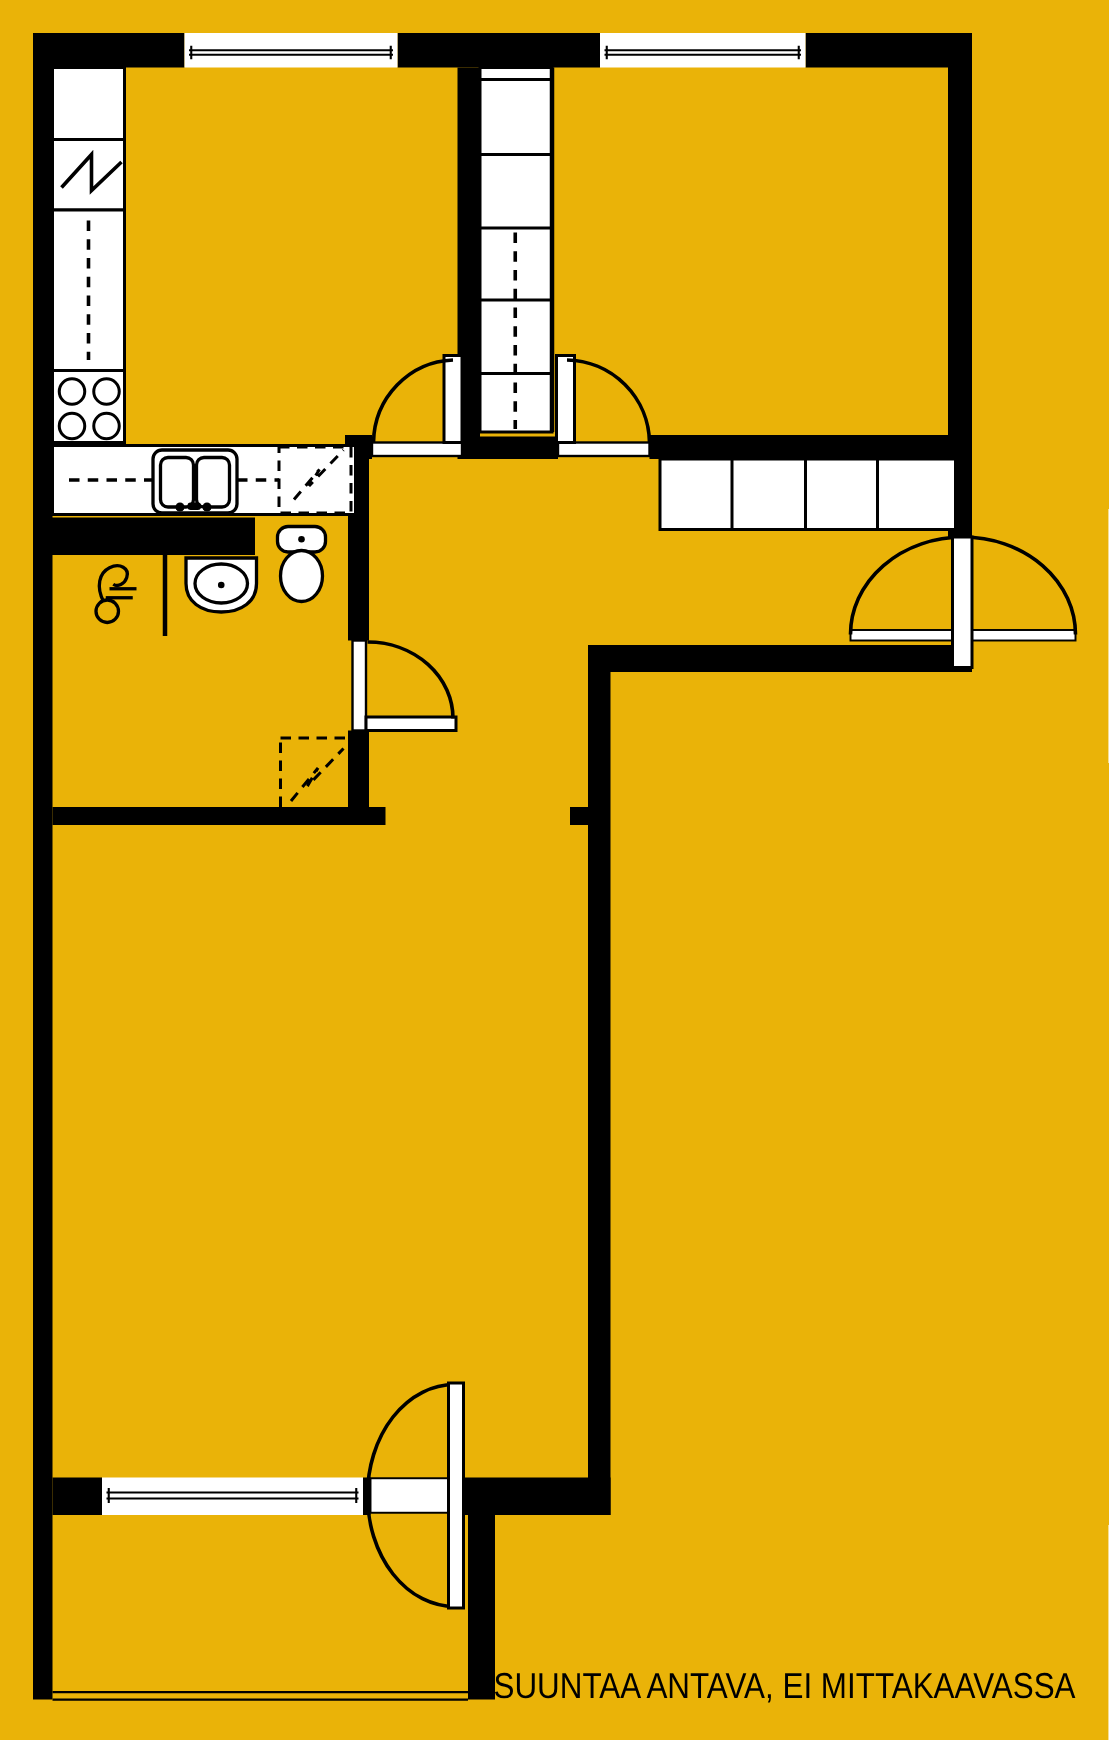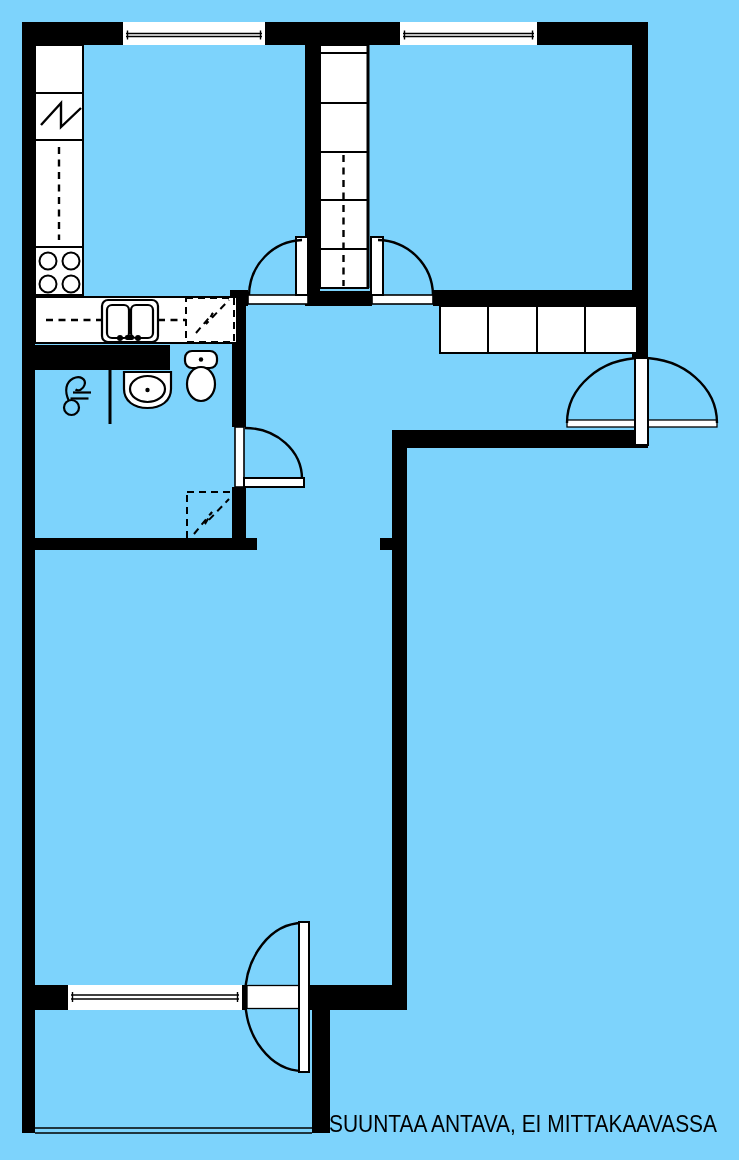--- a/index.html
+++ b/index.html
@@ -1,16 +1,16 @@
 <!DOCTYPE html>
 <html><head>
 <meta charset="utf-8">
 <style>
   html,body{margin:0;padding:0;background:#ffffff;}
-  .page{position:relative;width:739px;height:1160px;background:#7dd3fc;overflow:hidden;
+  .page{position:relative;width:739px;height:1160px;background:#eab308;overflow:hidden;
         font-family:"Liberation Sans",sans-serif;}
   svg{display:block;}
   .disclaimer-text{font-family:"Liberation Sans",sans-serif;font-size:24px;fill:#000000;}
 </style>
 </head>
 <body>
 
 <div class="page">
 <svg width="739" height="1160" viewBox="0 0 739 1160" xmlns="http://www.w3.org/2000/svg">
 

